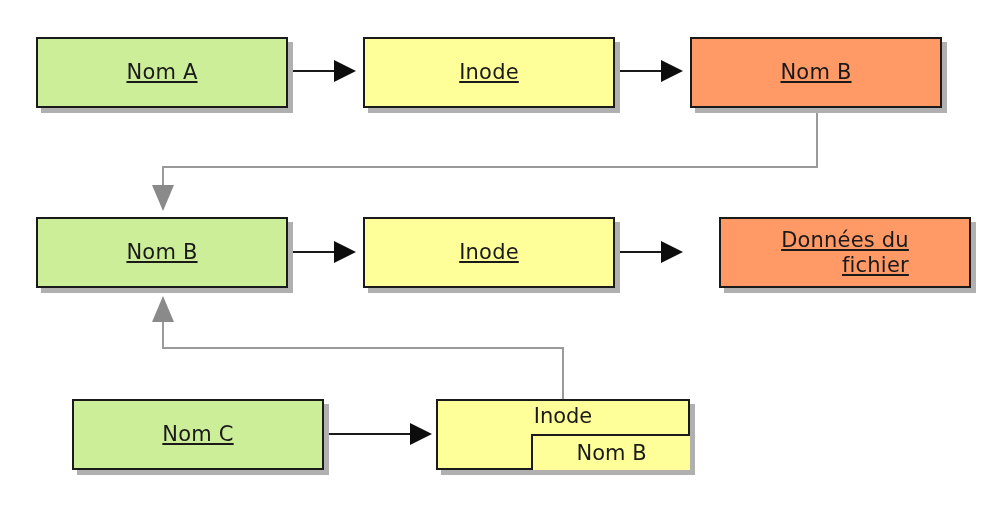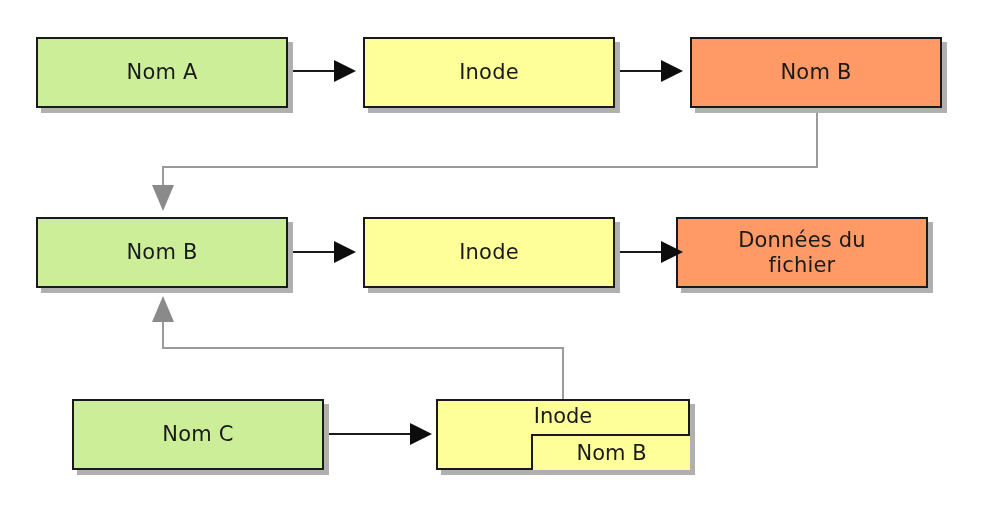--- a/index.html
+++ b/index.html
@@ -26,20 +26,21 @@
     display: flex;
     align-items: center;
     justify-content: center;
     text-align: center;
     font-size: 21px;
     line-height: 1.18;
     color: #1a1a1a;
     letter-spacing: 0.2px;
     box-shadow: 5px 5px 0 0 #b0b0b0;
     z-index: 3;
+    text-decoration: underline;
   }
   .node .node-label {
     display: block;
     padding: 0 6px;
     white-space: pre-line;
   }
   .fill-green  { background: #ccee99; }
   .fill-yellow { background: #ffff99; }
   .fill-orange { background: #ff9966; }
 
@@ -155,21 +156,21 @@
   <div class="edge-line" style="left:288px; top:251px; width:50px;"></div>
   <div class="arrow-black" style="left:334px; top:241px;"></div>
 
   <div class="node fill-yellow" style="left:363px; top:217px; width:252px; height:71px;">
     <span class="node-label">Inode</span>
   </div>
 
   <div class="edge-line" style="left:615px; top:251px; width:50px;"></div>
   <div class="arrow-black" style="left:661px; top:241px;"></div>
 
-  <div class="node fill-orange" style="left:676px; top:217px; width:252px; height:71px;">
+  <div class="node fill-orange" style="left:719px; top:217px; width:252px; height:71px;text-align:right;">
     <span class="node-label">Données du
 fichier</span>
   </div>
 
   <div class="arrow-gray-up" style="left:152px; top:296px;"></div>
   <div class="gray-seg v" style="left:162px; top:321px; height:27px;"></div>
   <div class="gray-seg h" style="left:162px; top:347px; width:402px;"></div>
   <div class="gray-seg v" style="left:562px; top:347px; height:53px;"></div>
 
   <div class="node fill-green" style="left:36px; top:399px; width:252px; height:71px;margin-left:36px;">

